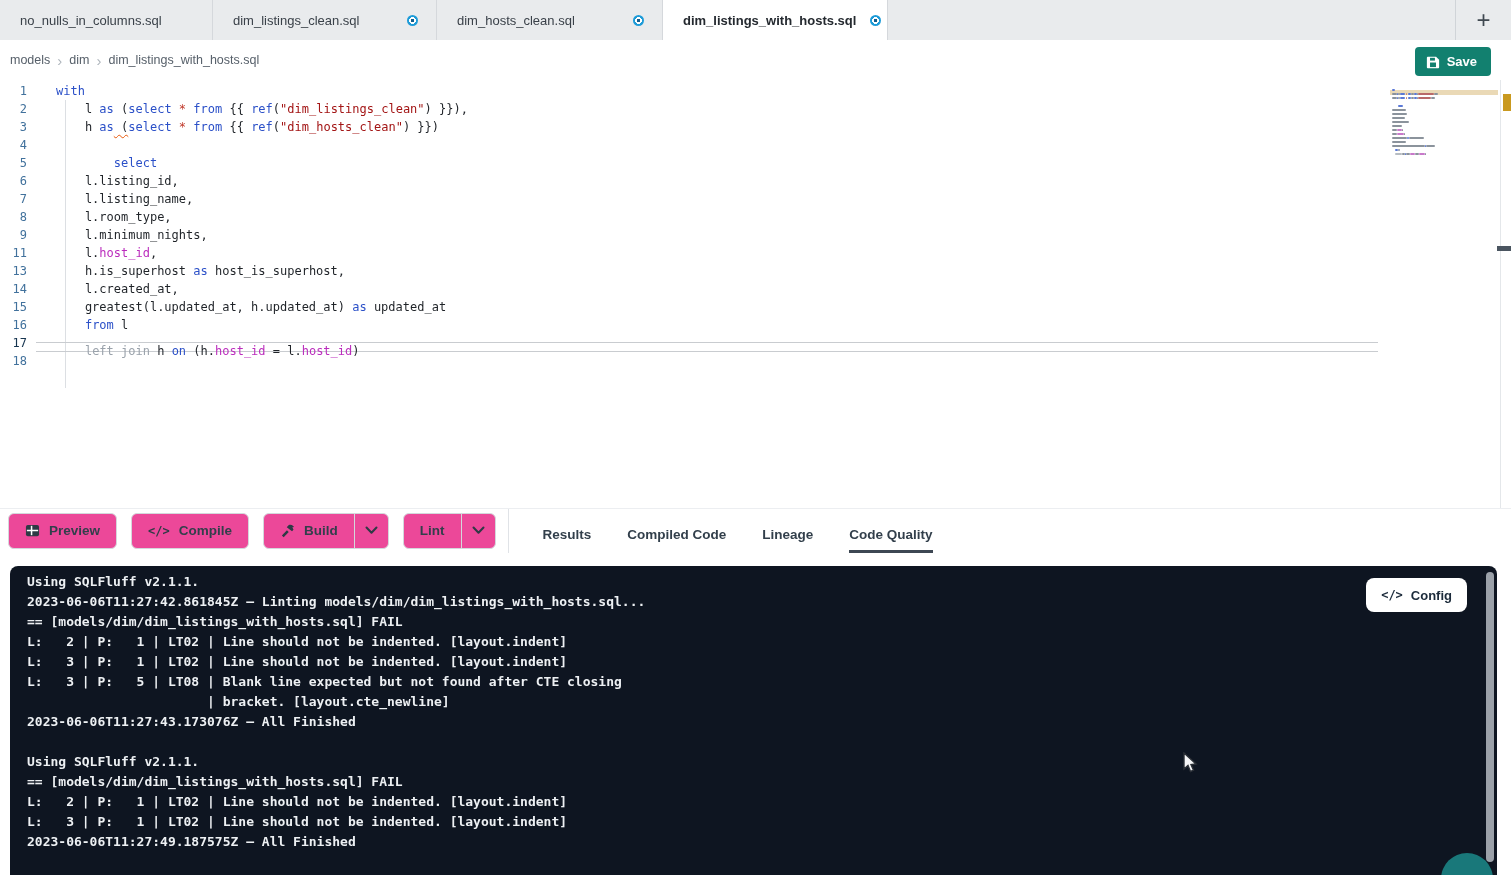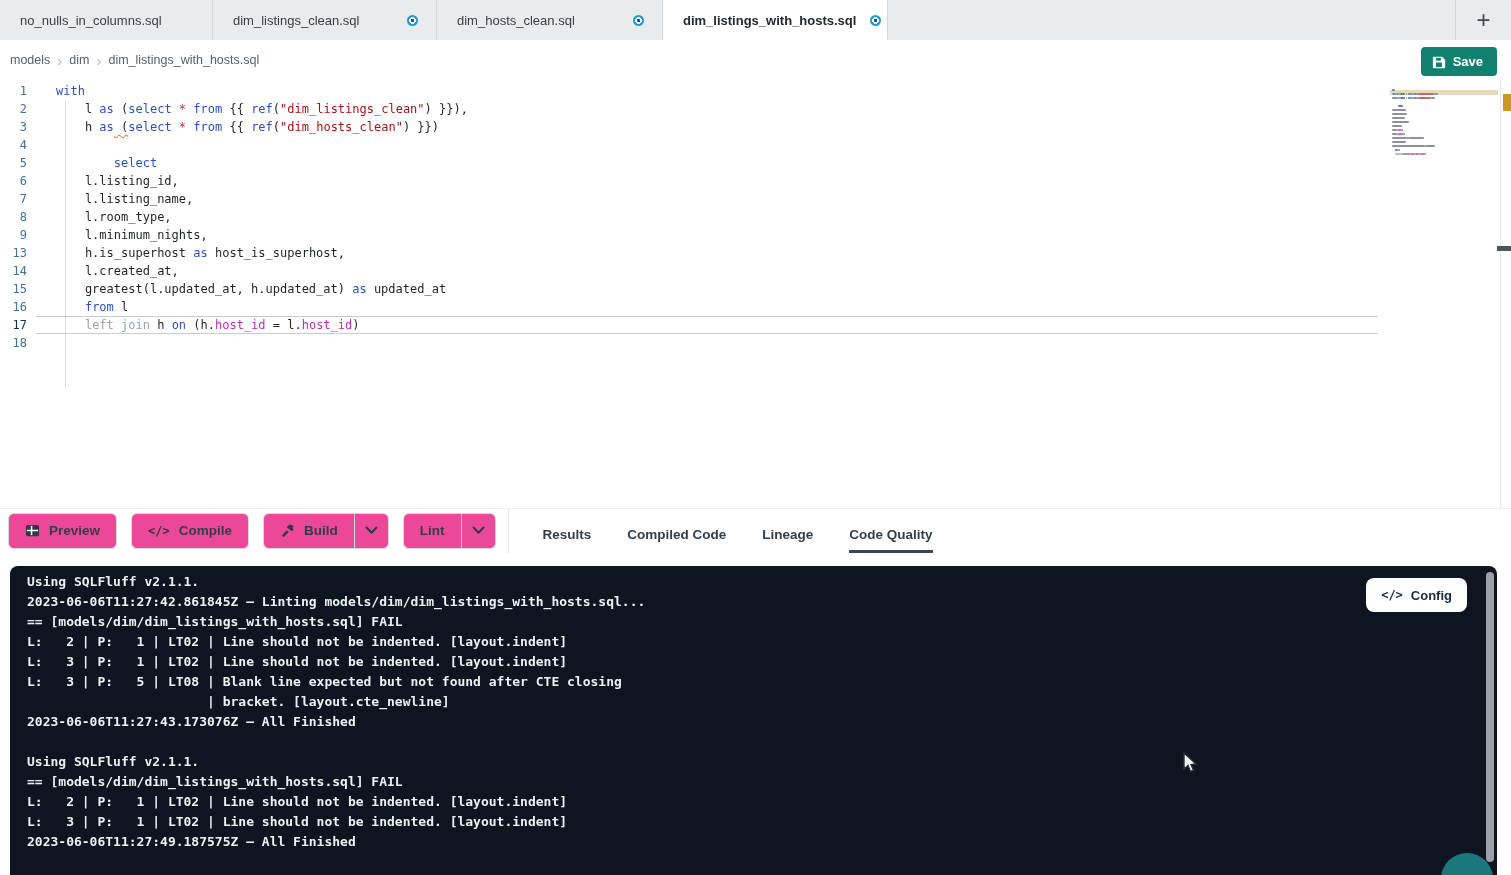--- a/index.html
+++ b/index.html
@@ -20,34 +20,34 @@
   .tab-spacer { flex:1; border-left:0; }
   .newtab-divider { width:1px; height:40px; background:#d0d4d8; }
   .newtab { width:55px; display:flex; align-items:center; justify-content:center;
             font-size:24px; color:#3f4850; cursor:pointer; }
 
   
   .crumbbar { position:absolute; left:0; top:40px; width:1511px; height:40px; background:#fff; }
   .crumbs { position:absolute; left:10px; top:0; height:40px; display:flex; align-items:center;
             font-size:12.5px; color:#57606a; }
   .crumbs .sep { color:#aeb5bc; margin:0 7px; font-size:15px; line-height:1; }
-  .savebtn { position:absolute; right:14px; top:7px; height:29px; padding:0 14px 0 11px;
+  .savebtn { position:absolute; right:20px; top:7px; height:29px; padding:0 14px 0 11px;
              background:#12806F; border:none; border-radius:4px; color:#fff; font-size:13px;
              font-weight:700; display:flex; align-items:center; gap:7px; cursor:pointer;
              font-family:"Liberation Sans",sans-serif; }
 
   
   .editor { position:absolute; left:0; top:80px; width:1511px; height:428px; background:#fff; }
   .code-area { position:absolute; left:0; top:2px; }
   .row { display:flex; height:18px; line-height:18px; }
   .ln { width:36px; flex:none; text-align:right; padding-right:9px;
         font-family:"DejaVu Sans Mono",monospace; font-size:12px; color:#41719C; }
   .lc { font-family:"DejaVu Sans Mono",monospace; font-size:12px; white-space:pre;
         padding-left:20px; width:1342px; color:#1f2328; }
-  .row.cur .lc { box-shadow: inset 0 1px 0 #c9ccd0, inset 0 -1px 0 #c9ccd0; }
+  .row.cur .lc { box-shadow: inset 0 1px 0 #c9ccd0, inset 0 -1px 0 #c9ccd0; margin-top: 8px; }
   .row.cur .ln { color:#16344f; }
   .tk-kw  { color:#2b50c8; }
   .tk-str { color:#a31515; }
   .tk-op  { color:#c0392b; }
   .tk-id  { color:#bb2dbd; }
   .tk-def { color:#1f2328; }
   .tk-gray{ color:#9aa2ab; }
   .tk-sq  { color:#1f2328; text-decoration:underline; text-decoration-style:wavy;
             text-decoration-color:#e8590c; text-decoration-thickness:1px; text-underline-offset:3px; }
   .indent-guide { position:absolute; left:65px; top:20px; width:1px; height:288px; background:#dcdfe3; }
@@ -170,20 +170,24 @@
           <span class="ln">7</span>
           <pre class="lc"><span class="tk-def">    l.listing_name,</span></pre>
         </div>
         <div class="row">
           <span class="ln">8</span>
           <pre class="lc"><span class="tk-def">    l.room_type,</span></pre>
         </div>
         <div class="row">
           <span class="ln">9</span>
           <pre class="lc"><span class="tk-def">    l.minimum_nights,</span></pre>
+        </div>
+        <div class="row">
+          <span class="ln">11</span>
+          <pre class="lc"><span class="tk-def">    l.</span><span class="tk-id">host_id</span><span class="tk-def">,</span></pre>
         </div>
         <div class="row">
           <span class="ln">13</span>
           <pre class="lc"><span class="tk-def">    h.is_superhost </span><span class="tk-kw">as</span><span class="tk-def"> host_is_superhost,</span></pre>
         </div>
         <div class="row">
           <span class="ln">14</span>
           <pre class="lc"><span class="tk-def">    l.created_at,</span></pre>
         </div>
         <div class="row">

